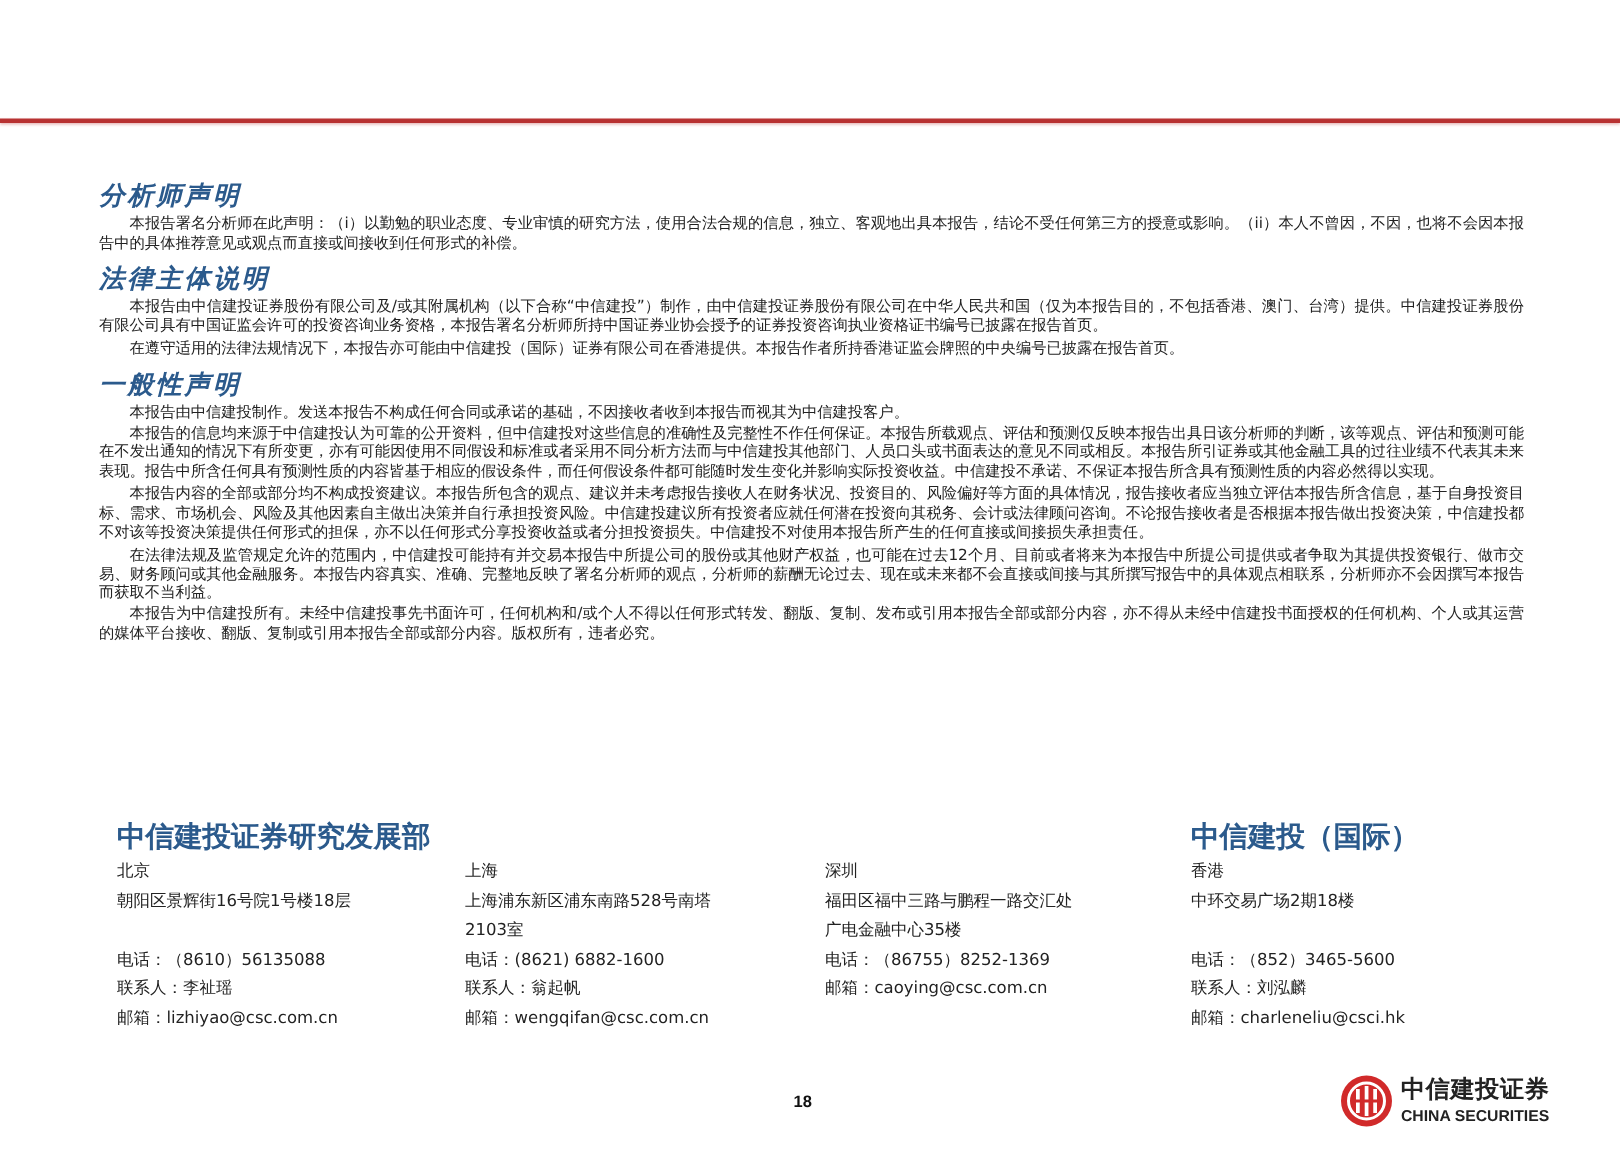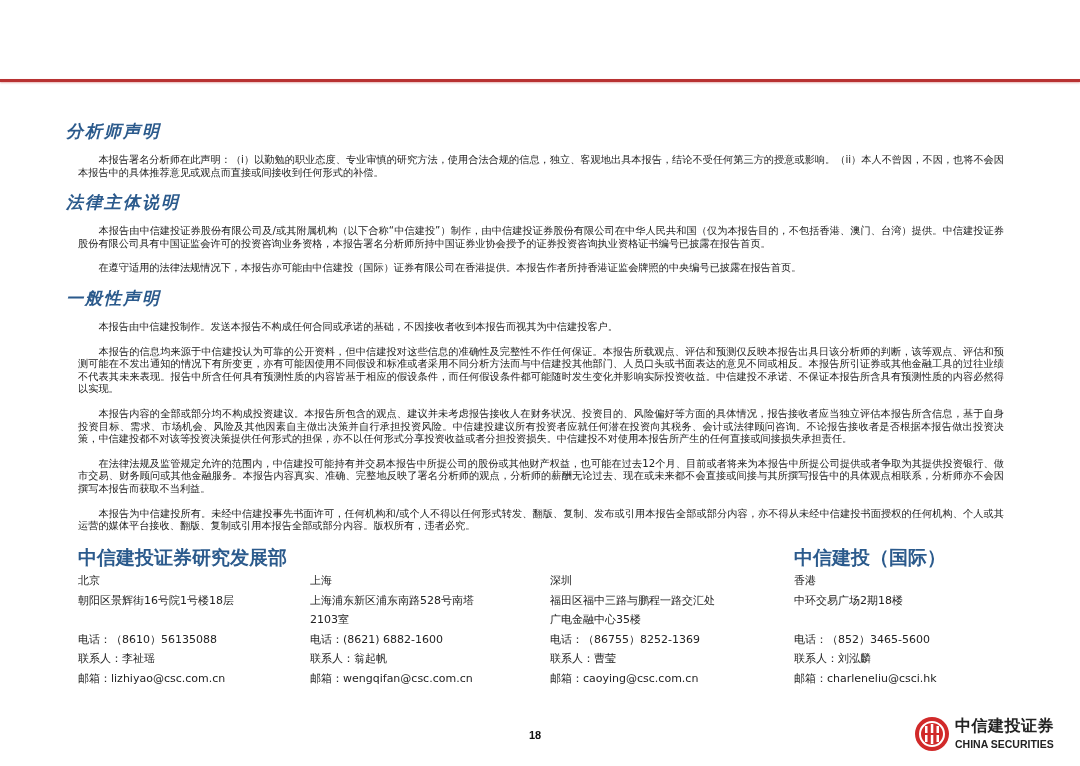--- a/index.html
+++ b/index.html
@@ -3,31 +3,31 @@
 <meta charset="utf-8">
 <style>
   html, body { margin:0; padding:0; }
   body { width:1080px; height:766px; background:#ffffff; position:relative; overflow:hidden;
          font-family:"DejaVu Sans", sans-serif; color:#222; }
   .top-rule { position:absolute; left:0; top:79px; width:1080px; height:3px; background:#b83232;
               box-shadow:0 1px 2px rgba(184,50,50,0.35); }
   .content { position:absolute; left:66px; top:120px; width:950px; }
   .sec-title { font-family:"DejaVu Serif", serif; font-weight:bold; color:#2b5a8c; font-size:17px;
                margin:0 0 2px 0; letter-spacing:2px; line-height:22px;font-style:italic; }
-  .para { font-size:10.2px; line-height:12.6px; margin:12px; text-indent:2em; text-align:justify;
+  .para { font-size:10.2px; line-height:12.6px; margin:0; text-indent:2em; text-align:justify;
           text-align-last:left; color:#222; }
   .sec { margin-bottom:6px; }
   .contacts { position:absolute; left:78px; top:545px; width:940px; }
   .dept-title { font-family:"DejaVu Serif", serif; font-weight:bold; color:#2b5a8c; font-size:19px;
                 position:absolute; top:0; }
   .col { position:absolute; top:26px; font-size:11px; line-height:19.5px; color:#222; width:240px; }
   .col div { white-space:nowrap; }
   .page-num { position:absolute; left:529px; top:729px; font-size:11px; font-weight:bold;
               font-family:"Liberation Sans", sans-serif; color:#111; }
-  .logo { position:absolute; left:915px; top:715px; width:150px; height:40px; }
+  .logo { position:absolute; left:894px; top:715px; width:150px; height:40px; }
   .logo-circle { position:absolute; left:0; top:2px; width:34px; height:34px; border-radius:50%;
                  background:#d12a2a; }
   .logo-cn { position:absolute; left:40px; top:1px; font-family:"DejaVu Sans", sans-serif; font-weight:bold;
              font-size:16px; color:#222; letter-spacing:0.5px; white-space:nowrap; }
   .logo-en { position:absolute; left:40px; top:23px; font-family:"Liberation Sans", sans-serif; font-weight:bold;
              font-size:10.5px; color:#222; white-space:nowrap; }
 </style>
 </head>
 <body>
 
@@ -71,21 +71,20 @@
     <div style="height:19.5px">2103室</div>
     <div>电话：(8621) 6882-1600</div>
     <div>联系人：翁起帆</div>
     <div>邮箱：wengqifan@csc.com.cn</div>
   </div>
   <div class="col" style="left:472px">
     <div>深圳</div>
     <div>福田区福中三路与鹏程一路交汇处</div>
     <div style="height:19.5px">广电金融中心35楼</div>
     <div>电话：（86755）8252-1369</div>
-    <div>联系人：曹莹</div>
     <div>邮箱：caoying@csc.com.cn</div>
   </div>
   <div class="col" style="left:716px">
     <div>香港</div>
     <div>中环交易广场2期18楼</div>
     <div style="height:19.5px"></div>
     <div>电话：（852）3465-5600</div>
     <div>联系人：刘泓麟</div>
     <div>邮箱：charleneliu@csci.hk</div>
   </div>

